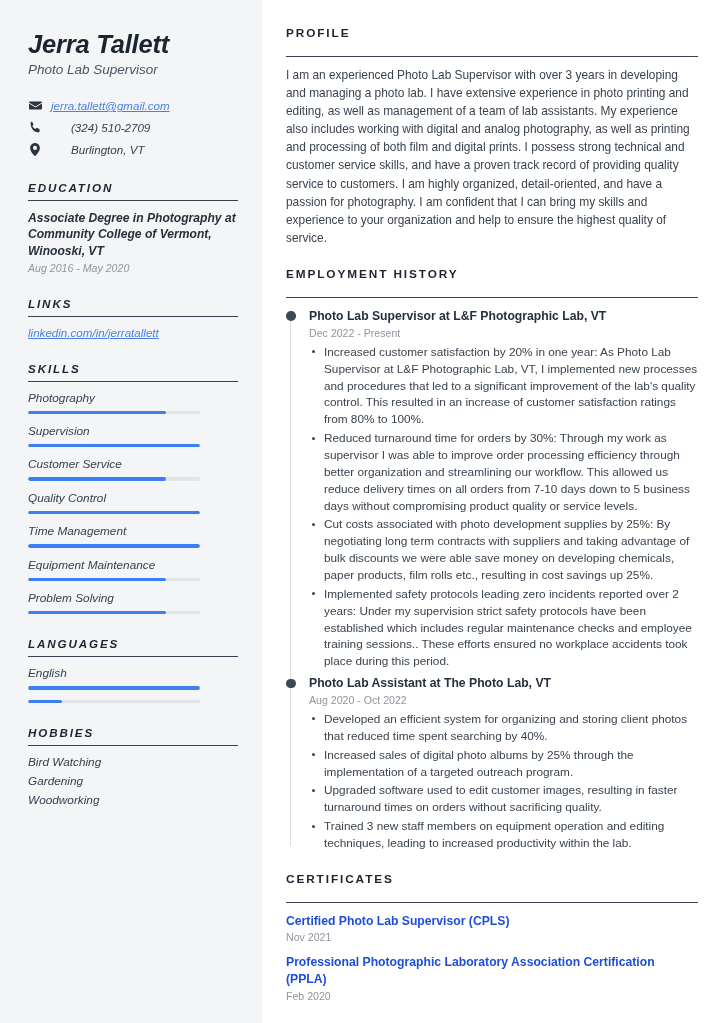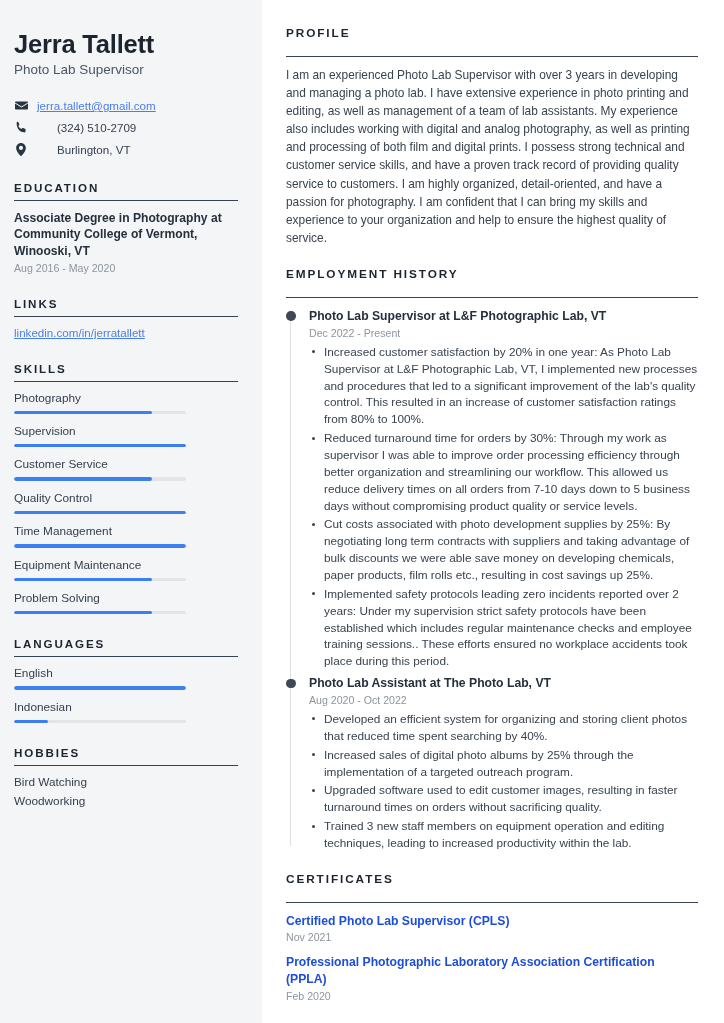--- a/index.html
+++ b/index.html
@@ -8,21 +8,22 @@
     background: #ffffff;
     font-family: "Liberation Sans", sans-serif;
     color: #33404f;
   }
   .page { position: relative; width: 724px; height: 1023px; display: flex; overflow: hidden; }
 
   
   .sidebar {
     width: 262px; flex: 0 0 262px;
     background: #f4f5f7;
-    padding: 30px 24px 0 14px;
+    padding: 30px 24px 0 28px;
+    font-style: italic;
   }
   .name {
     font-size: 25.5px; font-weight: bold; letter-spacing: -0.2px;
     color: #1c2430; line-height: 1.12;
   }
   .job-title { font-size: 13.5px; color: #4a5563; margin-top: 3px; }
 
   .contacts { margin-top: 21px; }
   .contact-row { display: flex; align-items: center; gap: 9px; margin-bottom: 6px; height: 16px; }
   .contact-ico { width: 14px; flex: 0 0 14px; display: flex; align-items: center; justify-content: center; color: #2a3542; }
@@ -211,33 +212,33 @@
       <div class="sec-body">
 
         <div class="bar-item">
           <div class="bar-label">English</div>
           <div class="bar-track">
             <div class="bar-fill" style="width: 100%;"></div>
           </div>
         </div>
 
         <div class="bar-item">
-          <div class="bar-label">Indonesian</div>
           <div class="bar-track">
             <div class="bar-fill" style="width: 20%;"></div>
           </div>
         </div>
 
       </div>
     </section>
 
     <section class="sec">
       <div class="sec-head">HOBBIES</div>
       <div class="sec-body">
         <div class="hobby-item">Bird Watching</div>
+        <div class="hobby-item">Gardening</div>
         <div class="hobby-item">Woodworking</div>
       </div>
     </section>
 
   </aside>
 
   <main class="main">
 
     <section class="m-sec">
       <div class="m-head">PROFILE</div>

